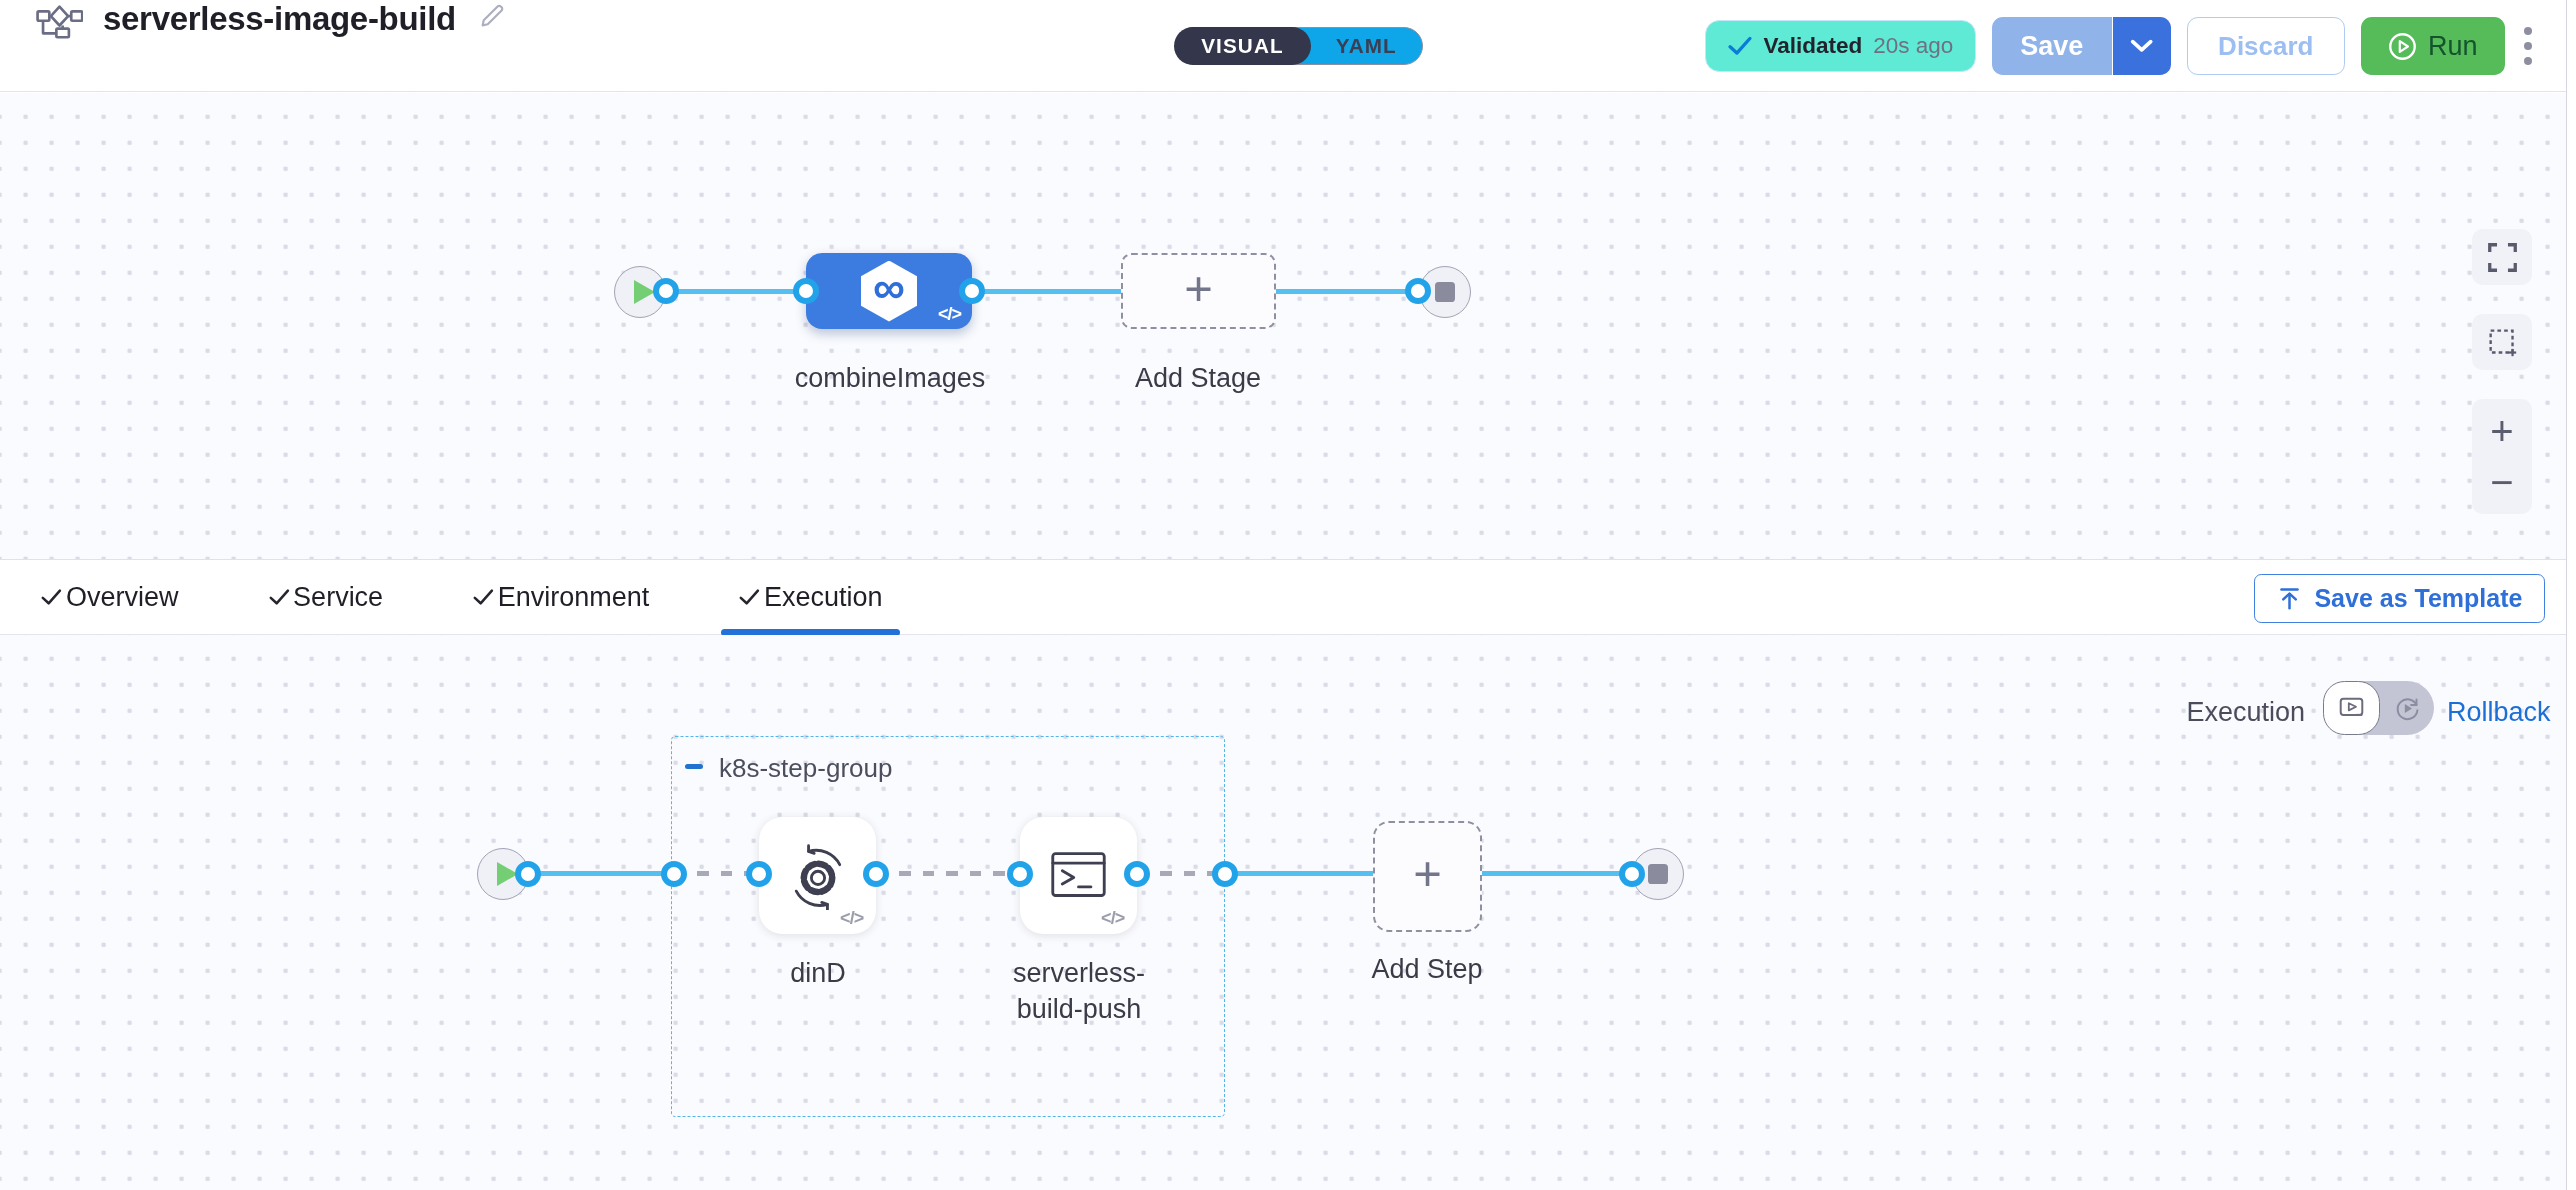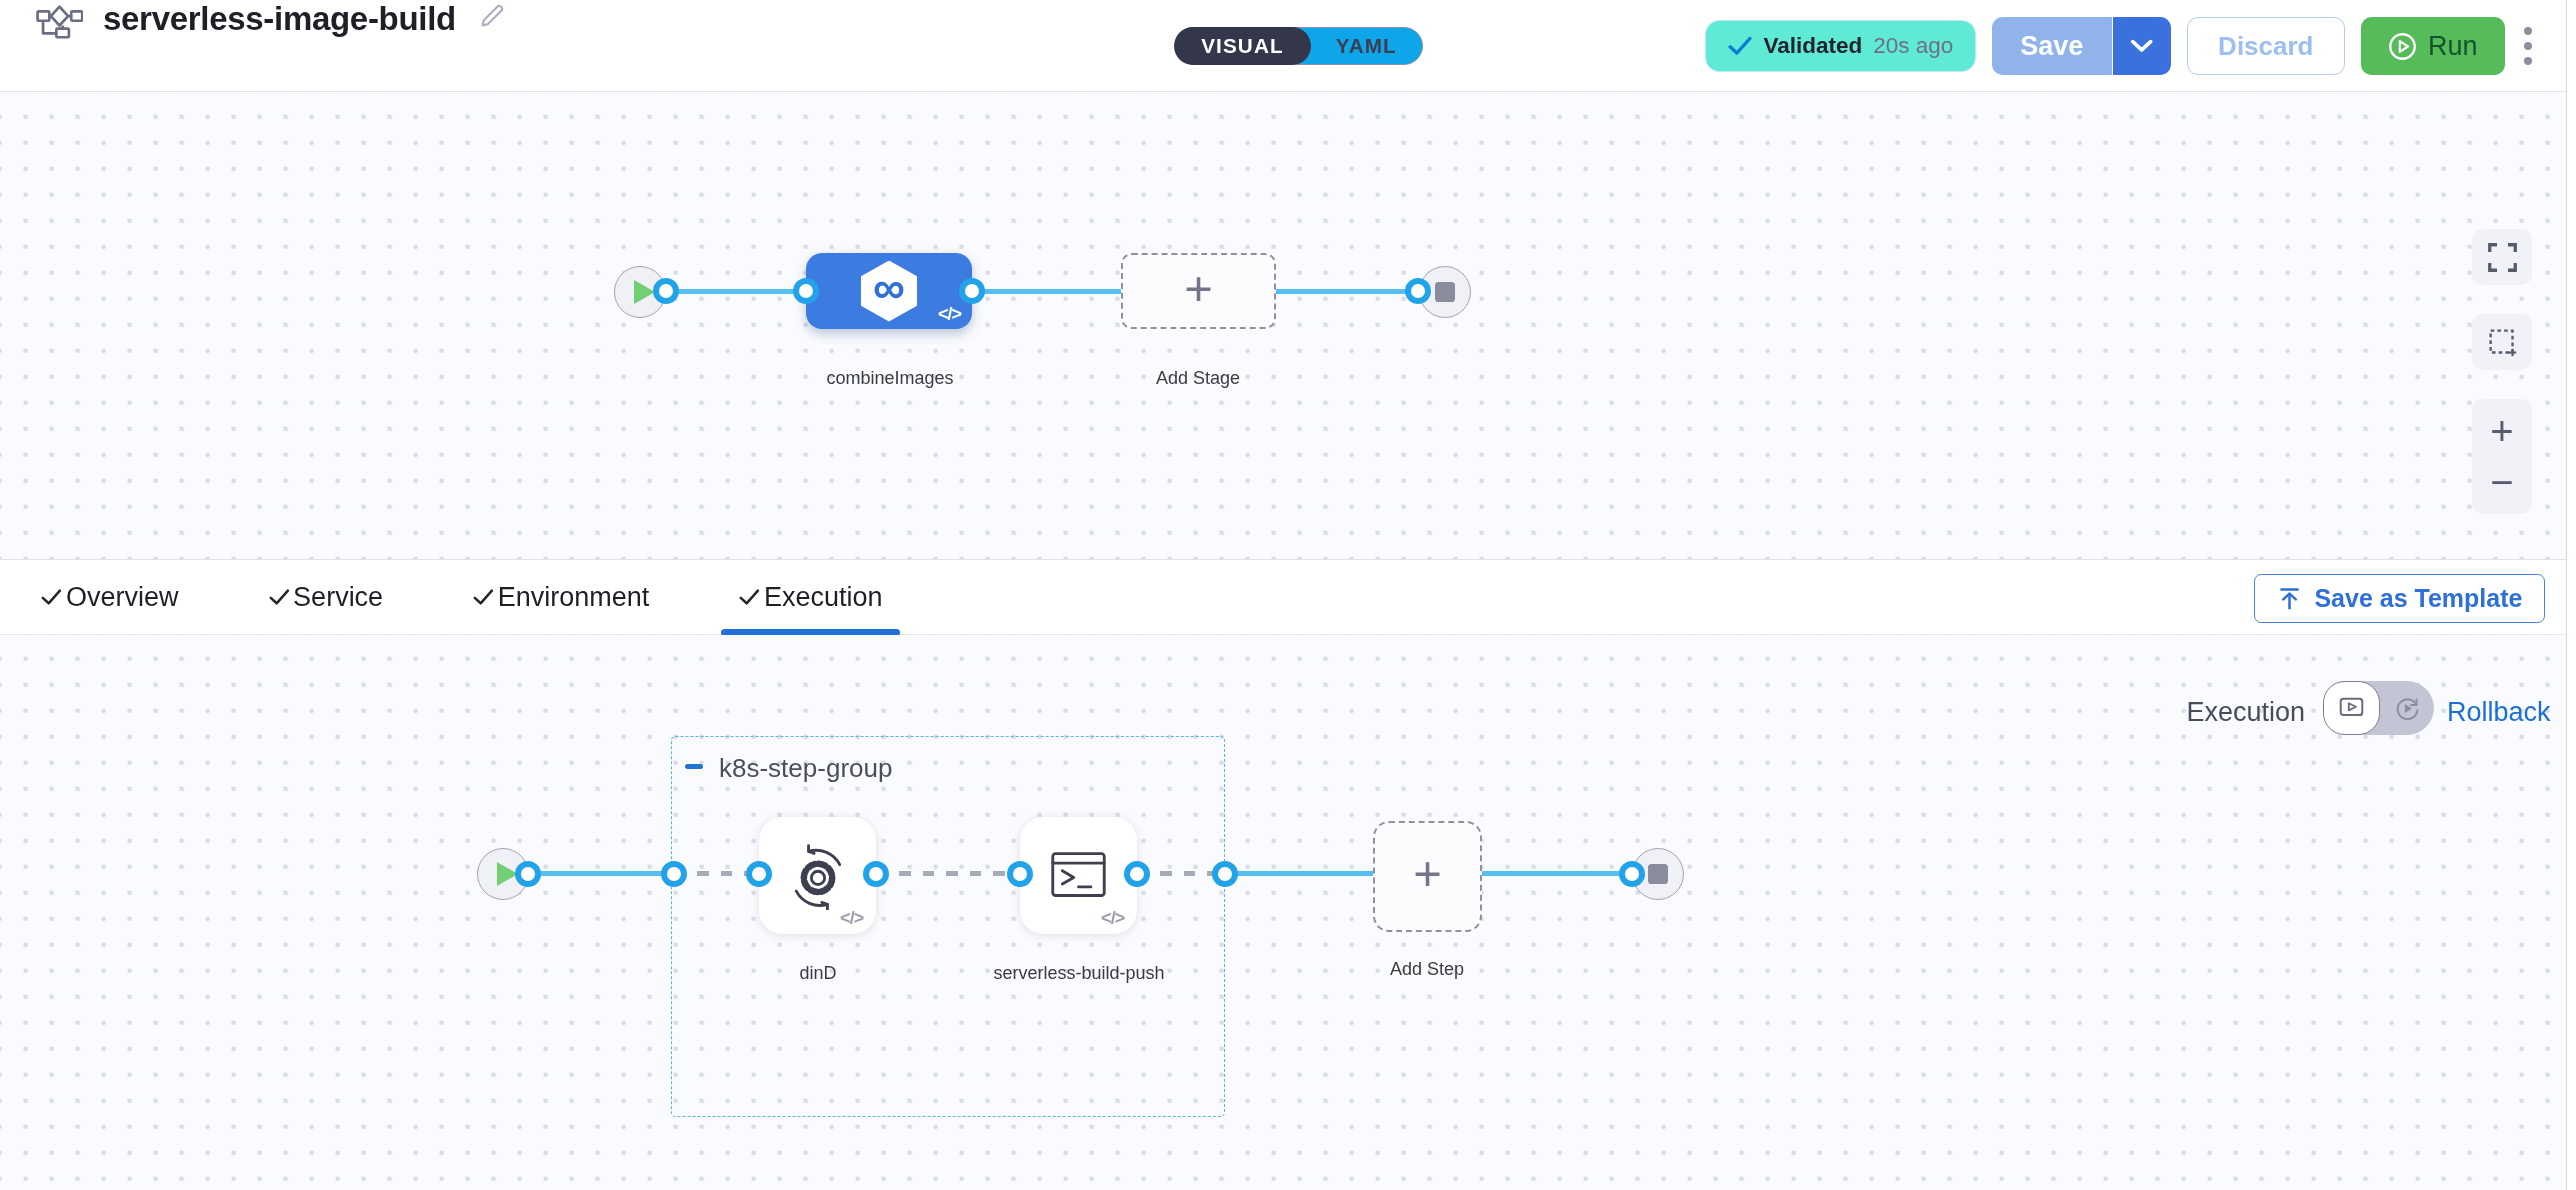--- a/index.html
+++ b/index.html
@@ -61,21 +61,21 @@
   .hex span{font-size:45px;font-weight:bold;color:#2F6FD8;line-height:1;margin-top:-7.2px;}
   .code-badge{position:absolute;right:10.8px;bottom:3.6px;font-size:18px;font-weight:bold;color:#fff;
               letter-spacing:-0.9px;}
   .step-card{position:absolute;width:117px;height:117px;border-radius:23.4px;background:#fff;
              box-shadow:0 1.8px 9px rgba(40,41,61,.12);display:flex;align-items:center;
              justify-content:center;z-index:2;}
   .step-card .code-badge{color:#9B9DAB;right:12.6px;bottom:5.4px;}
   .dashed-box{position:absolute;border:2.7px dashed #8E90A2;background:#FCFCFE;display:flex;
               align-items:center;justify-content:center;box-sizing:border-box;z-index:2;}
   .plus-glyph{font-size:49px;color:#73758A;line-height:1;margin-top:-5.4px;}
-  .node-label{position:absolute;text-align:center;font-size:18px;color:#3A3B47;line-height:36px;z-index:2;}
+  .node-label{position:absolute;text-align:center;font-size:27px;color:#3A3B47;line-height:36px;z-index:2;}
 
   .ctrl{position:absolute;left:2472px;width:60px;background:#F1F1F8;border-radius:10.8px;
         display:flex;align-items:center;justify-content:center;z-index:3;}
   .ctrl-full{top:136px;height:56px;}
   .ctrl-marquee{top:221px;height:56px;}
   .ctrl-zoom{top:306px;height:115px;flex-direction:column;justify-content:space-evenly;}
   .zoom-glyph{font-size:40px;color:#5A5C6E;line-height:1;}
 
   
   .tabbar{position:absolute;top:559px;left:0;width:2576px;height:76px;background:#fff;

